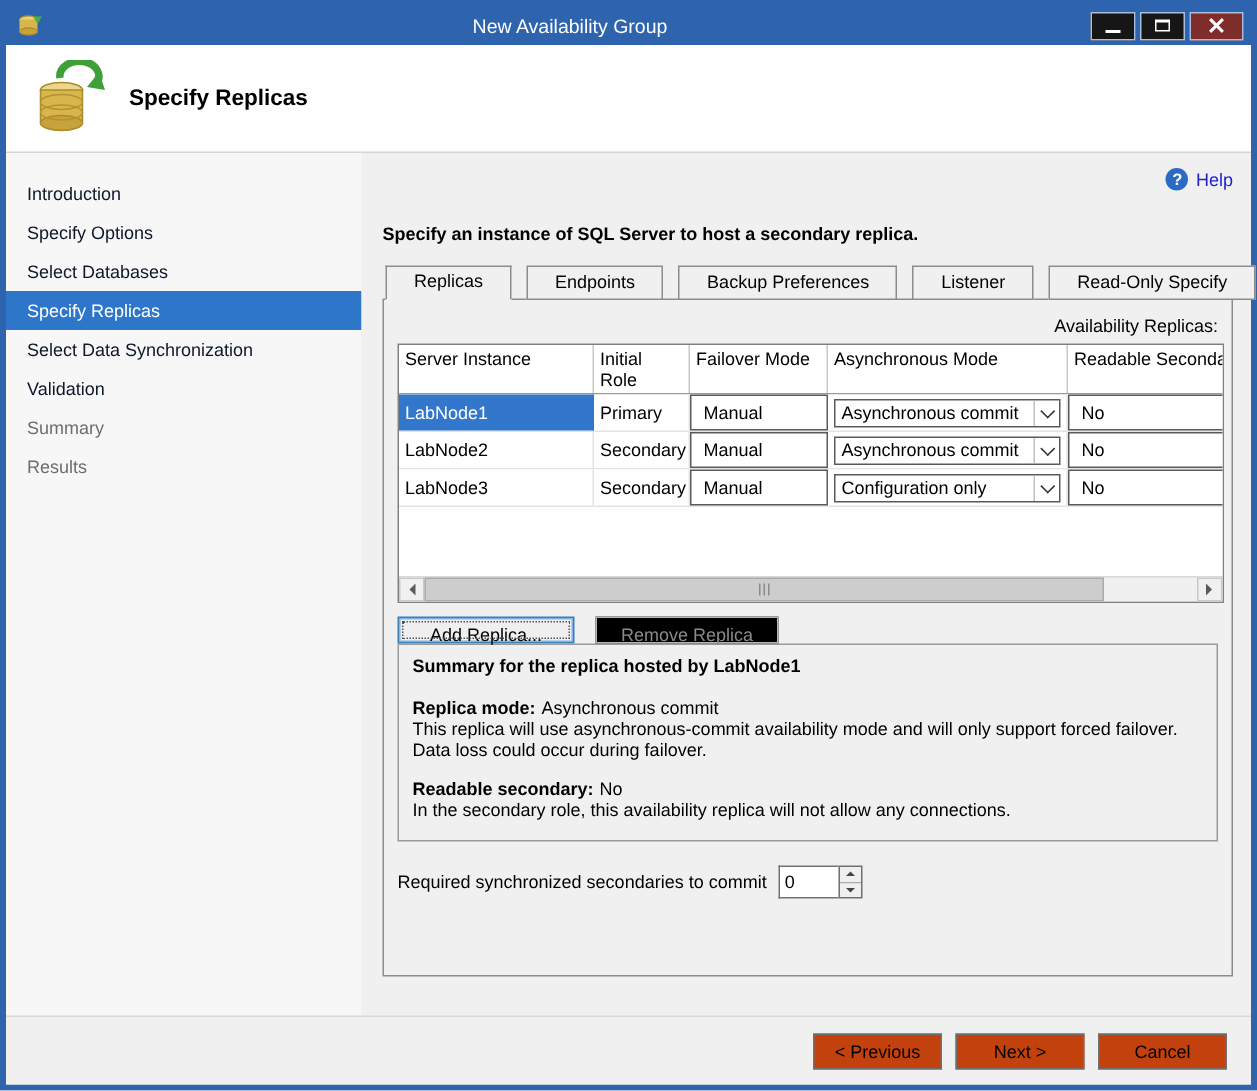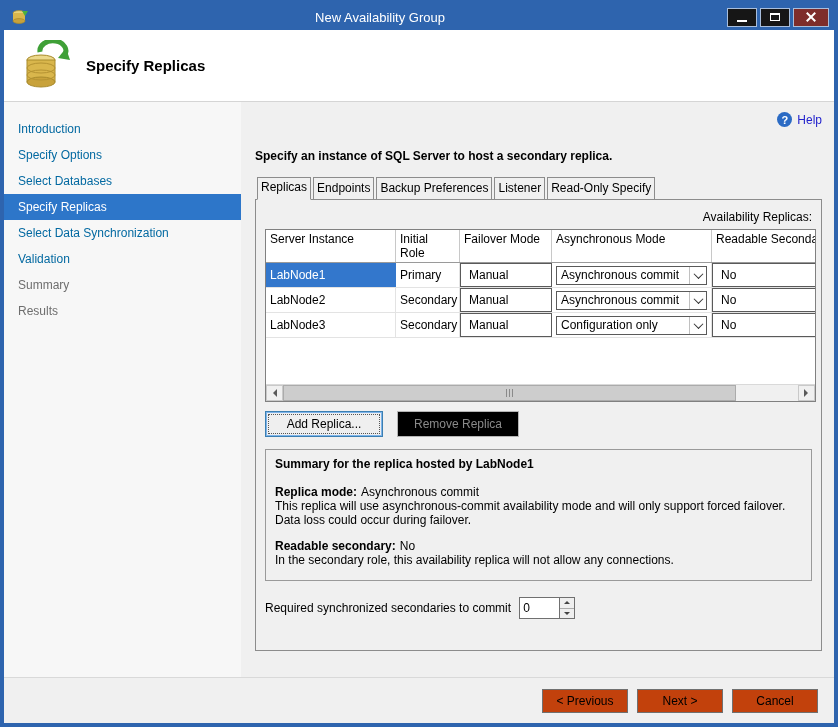--- a/index.html
+++ b/index.html
@@ -27,36 +27,36 @@
   
   .header { height:72px; background:#fff; display:flex; align-items:center; padding:0 16px;
             border-bottom:1px solid #D5D5D5; flex:0 0 auto; }
   .header-icon { width:50px; height:52px; margin-right:16px; }
   .header-title { font-size:15px; font-weight:bold; }
 
   
   .body { flex:1; display:flex; min-height:0; }
 
   .sidebar { width:237px; background:#F7F7F7; padding-top:14px; flex:0 0 auto; }
-  .nav-item { padding:6px 14px; color:#0369a1; cursor:pointer; white-space:nowrap; }
+  .nav-item { padding:6px 14px; color:#0f172a; cursor:pointer; white-space:nowrap; }
   .nav-item.active { background:#2D76C9; color:#fff; }
   .nav-item.disabled { color:#6E6E6E; cursor:default; }
 
   .main { flex:1; padding:10px 12px 0 14px; background:#F0F0F0; min-width:0; }
 
   .help-row { display:flex; justify-content:flex-end; align-items:center; gap:5px; margin-bottom:22px; }
   .help-icon { width:15px; height:15px; border-radius:50%; background:#2B6BC4; color:#fff;
                font-size:11px; font-weight:bold; display:flex; align-items:center; justify-content:center; }
   .help-label { color:#2222CC; cursor:pointer; }
 
   .instruction { font-weight:bold; margin-bottom:14px; }
 
   
   .tabs { display:flex; position:relative; z-index:2; margin-bottom:-1px; padding-left:2px; }
-  .tab { padding:3px 3px 4px; border:1px solid #8C8C8C; background:#F0F0F0; margin-right:2px;
+  .tab { padding:3px 18px 4px; border:1px solid #8C8C8C; background:#F0F0F0; margin-right:10px;
          cursor:pointer; white-space:nowrap; }
   .tab.active { border-bottom-color:#F0F0F0; padding-top:2px; font-weight:normal; }
 
   .panel { border:1px solid #8C8C8C; background:#F0F0F0; padding:8px 9px; height:452px; position:relative; z-index:1; }
 
   .grid-label { margin:2px 0 5px 1px;text-align:right; }
 
   
   .grid { border:1px solid #808080; background:#fff; width:551px; overflow:hidden; }
   .grid-inner { width:580px; }
@@ -78,26 +78,26 @@
   .sb-btn { width:17px; background:#F0F0F0; border:1px solid #C9C9C9; display:flex; align-items:center; justify-content:center; cursor:pointer; flex:0 0 auto; }
   .tri-l { width:0; height:0; border:4px solid transparent; border-right-color:#5a5a5a; margin-left:-3px; }
   .tri-r { width:0; height:0; border:4px solid transparent; border-left-color:#5a5a5a; margin-right:-3px; }
   .sb-track { flex:1; position:relative; }
   .sb-thumb { position:absolute; left:0; top:0; height:100%; width:88%; background:#CDCDCD; border:1px solid #ABABAB;
               display:flex; align-items:center; justify-content:center; gap:2px; cursor:grab; }
   .grip { width:1px; height:8px; background:#8a8a8a; }
 
   
   .btn-row { display:flex; gap:14px; margin-top:9px; }
-  .btn { background:#EFEFEF; border:1px solid #707070; padding:4px 16px; min-width:118px; height:26px; cursor:pointer; font-size:12px; }
+  .btn { background:#EFEFEF; border:1px solid #707070; padding:4px 16px; min-width:118px; height:18px; cursor:pointer; font-size:12px; }
   .btn.focused { border:1px solid #3C7FB1; box-shadow:0 0 0 1px #7EB4EA inset; outline:1px dotted #555; outline-offset:-4px; }
   .btn.disabled { color:#8a8a8a; border-color:#B5B5B5; background:#000000; cursor:default; }
 
   
-  .summary { margin-top:12px; border:1px solid #9A9A9A; padding:7px 9px; background:#F0F0F0; height:132px; overflow:hidden; }
+  .summary { border:1px solid #9A9A9A; padding:7px 9px; background:#F0F0F0; height:132px; overflow:hidden; }
   .summary .title { font-weight:bold; margin-bottom:14px; }
   .sum-line { margin-top:2px; }
   .sum-label { font-weight:bold; }
   .sum-value { margin-left:4px; }
   .sum-desc { line-height:14px; margin-bottom:12px; }
 
   
   .req-row { display:flex; align-items:center; margin-top:16px; gap:8px; }
   .spin { display:flex; height:22px; }
   .spin input { width:40px; height:22px; border:1px solid #707070; border-right:none; padding:0 3px; font-size:12px;

